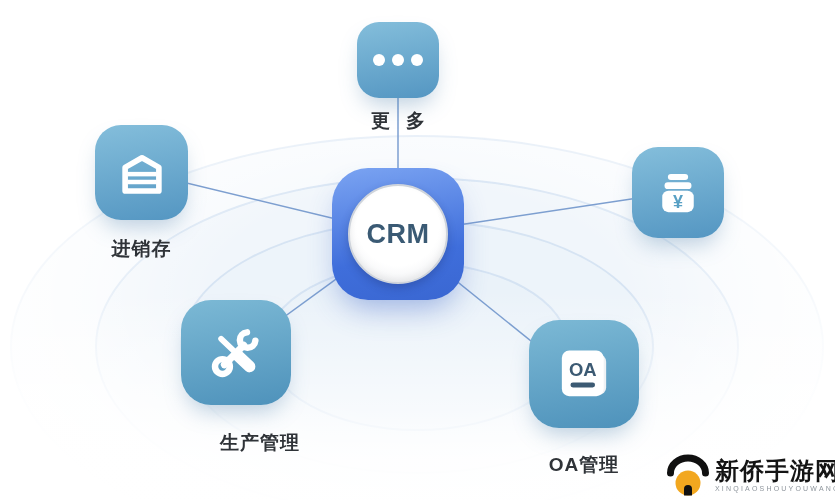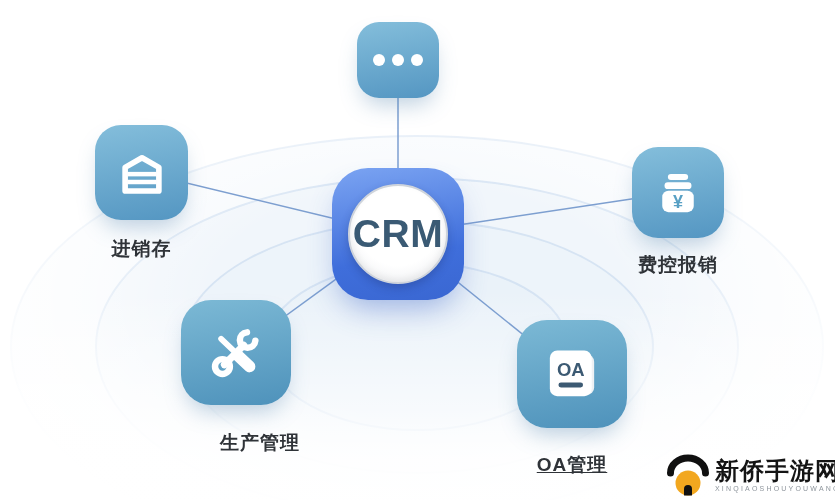--- a/index.html
+++ b/index.html
@@ -46,35 +46,35 @@
   
   .n-expense{left:632px;top:147px;}
   .n-expense .tile{width:92px;height:91px;border-radius:26px;}
   .n-expense .node-label{top:105px;}
   
   .n-production{left:181px;top:300px;}
   .n-production .tile{width:110px;height:105px;border-radius:30px;
     background:linear-gradient(170deg,#7cb9d5 0%,#4e92bb 100%);}
   .n-production .node-label{top:130px;margin-left:24px;}
   
-  .n-oa{left:517px;top:320px;}
+  .n-oa{left:529px;top:320px;}
   .n-oa .tile{width:110px;height:108px;border-radius:30px;
     background:linear-gradient(170deg,#7cb9d5 0%,#4e92bb 100%);}
-  .n-oa .node-label{top:132px;text-decoration:underline;}
+  .n-oa .node-label{top:132px;}
   
   .n-center{left:332px;top:168px;}
   .n-center .tile{width:132px;height:132px;border-radius:36px;
     background:linear-gradient(170deg,#7ba4f2 0%,#3f6edb 65%,#3a67d2 100%);
     box-shadow:0 16px 30px -8px rgba(60,100,200,0.45);}
   .crm-circle{width:96px;height:96px;border-radius:50%;
     background:radial-gradient(circle at 50% 40%, #ffffff 55%, #f2f3f5 80%, #e2e5e9 100%);
     border:2px solid #cfd4db;
     box-shadow:0 4px 9px rgba(30,50,110,0.30), inset 0 -3px 6px rgba(0,0,0,0.06);
     display:flex;align-items:center;justify-content:center;}
-  .crm-text{font-size:39px;font-weight:800;color:#3a5a74;letter-spacing:0.5px;}
+  .crm-text{font-size:27px;font-weight:800;color:#3a5a74;letter-spacing:0.5px;}
   
   .watermark{position:absolute;left:666px;top:452px;z-index:4;
     display:flex;align-items:center;gap:5px;}
   .wm-text{display:flex;flex-direction:column;}
   .wm-title{font-size:24px;font-weight:800;color:#141414;line-height:1.05;
     letter-spacing:1px;white-space:nowrap;}
   .wm-sub{font-size:7px;color:#8e959c;letter-spacing:2.2px;margin-top:2px;
     white-space:nowrap;}
 </style>
 </head>
@@ -95,20 +95,21 @@
 </svg>
 
 <div class="node n-more">
   <div class="tile">
     <div class="dots">
       <div class="dot"></div>
         <div class="dot"></div>
         <div class="dot"></div>
     </div>
   </div>
+  <div class="node-label">更多</div>
 </div>
 
 <div class="node n-inventory">
   <div class="tile">
     <svg width="54" height="54" viewBox="0 0 48 48">
       <path d="M9 40 L9 19 L24 10.5 L39 19 L39 40 Z" fill="none" stroke="#ffffff" stroke-width="5" stroke-linejoin="round"></path>
       <line x1="11" y1="25" x2="37" y2="25" stroke="#ffffff" stroke-width="4"></line>
       <line x1="11" y1="32" x2="37" y2="32" stroke="#ffffff" stroke-width="4"></line>
     </svg>
   </div>
@@ -117,21 +118,20 @@
 
 <div class="node n-expense">
   <div class="tile">
     <svg width="54" height="54" viewBox="0 0 48 48">
       <rect x="15" y="7" width="18" height="5.5" rx="2.7" fill="#ffffff"></rect>
       <rect x="12" y="14.5" width="24" height="6" rx="3" fill="#ffffff"></rect>
       <rect x="10" y="22" width="28" height="19" rx="5.5" fill="#ffffff"></rect>
       <text x="24" y="37" text-anchor="middle" font-family="Liberation Sans, sans-serif" font-size="16" font-weight="bold" fill="#58a0c4">¥</text>
     </svg>
   </div>
-  <div class="node-label">费控报销</div>
 </div>
 
 <div class="node n-production">
   <div class="tile">
     <svg width="62" height="62" viewBox="0 0 48 48">
 
       <circle cx="13.5" cy="34.5" r="5.75" fill="none" stroke="#ffffff" stroke-width="5"></circle>
       <line x1="15" y1="33" x2="30" y2="18" stroke="#ffffff" stroke-width="5.5" stroke-linecap="round"></line>
       <path d="M 38.98 14.52 A 6 6 0 1 1 32.48 8.02" fill="none" stroke="#ffffff" stroke-width="5" stroke-linecap="round"></path>
 

